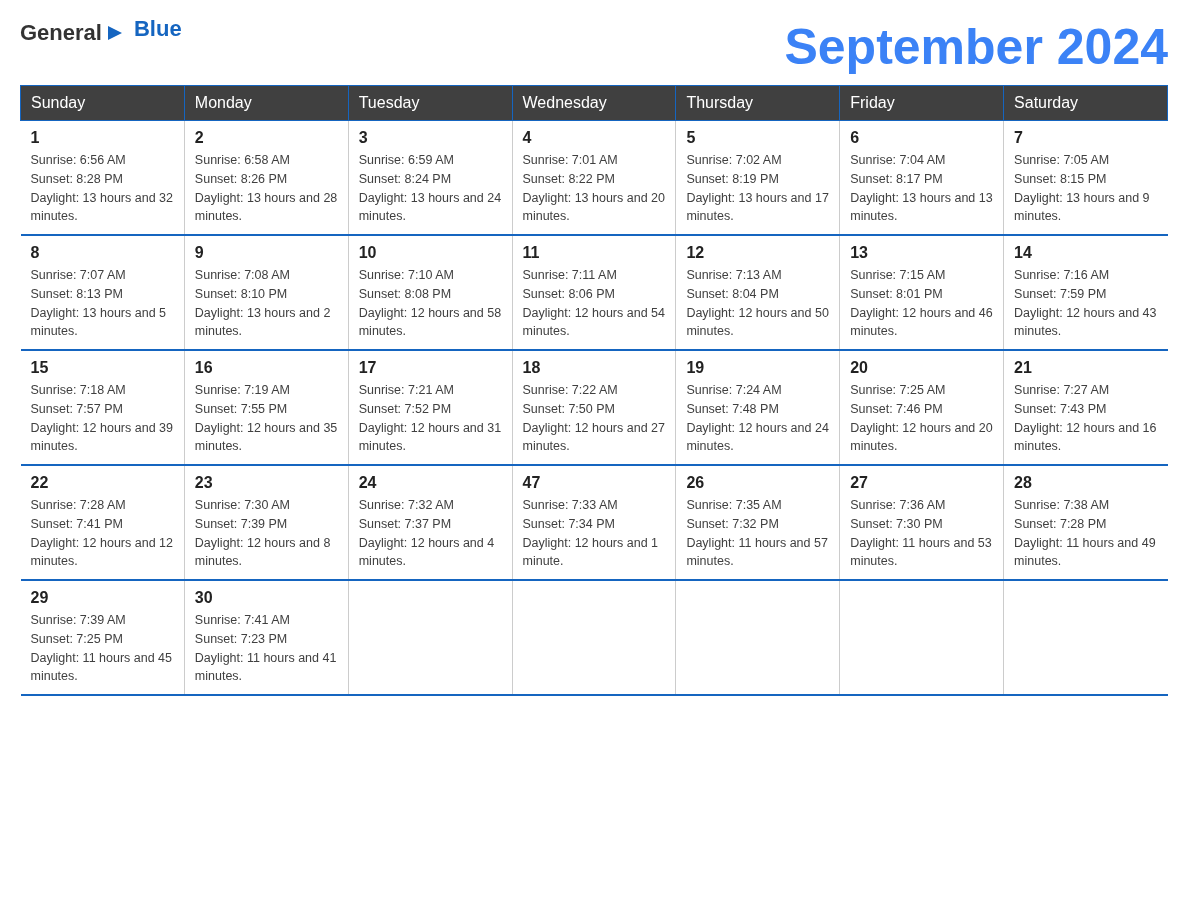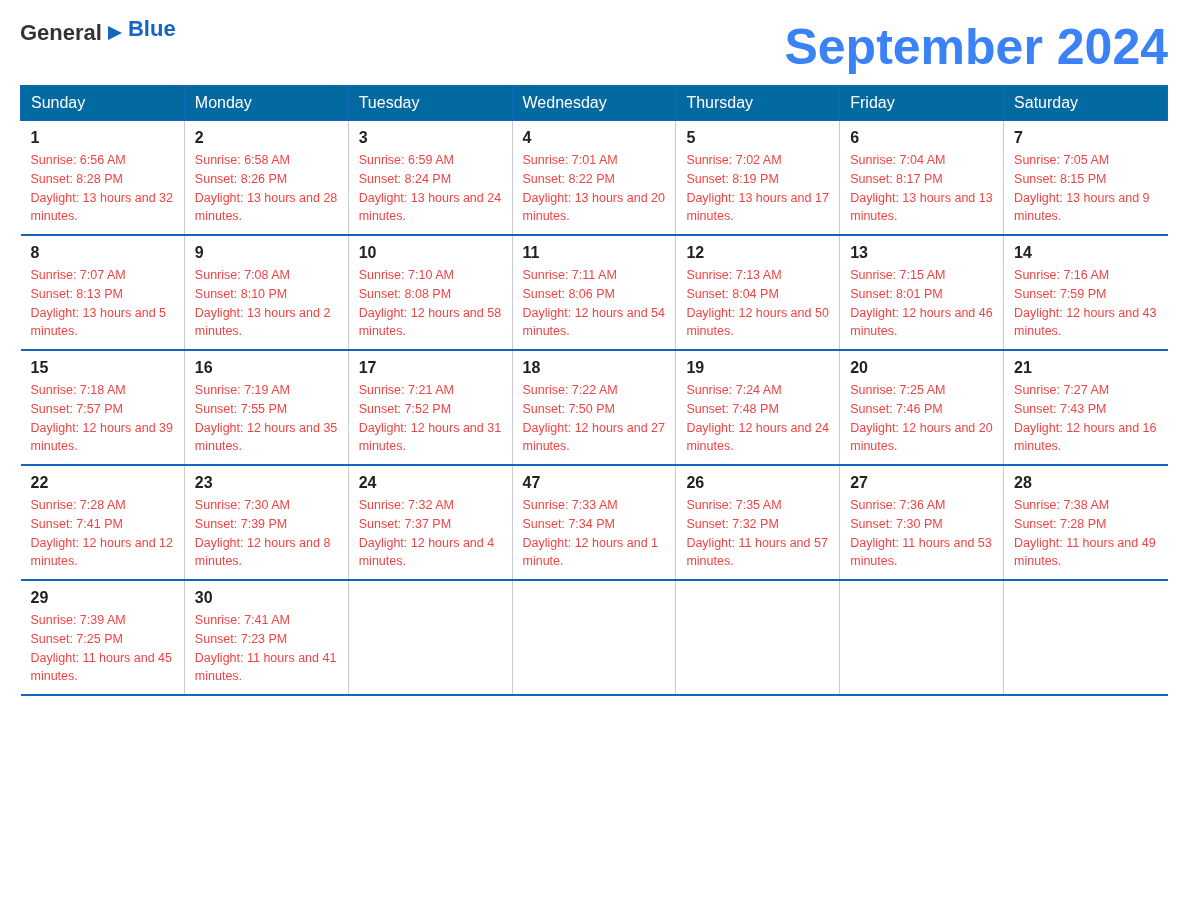--- a/index.html
+++ b/index.html
@@ -24,21 +24,21 @@
     .logo-text {
       font-size: 22px;
       font-weight: bold;
       color: #333;
     }
     .logo-blue-text {
       color: #1565C0;
       font-size: 22px;
       font-weight: bold;
       margin-top: -4px;
-      margin-left: 2px;
+      margin-left: 8px;
     }
     .title-section {
       text-align: right;
     }
     .month-title {
       font-size: 50px;
       font-weight: bold;
       color: #3b82f6;
       line-height: 1.1;
     }
@@ -46,21 +46,21 @@
       font-size: 22px;
       color: #444;
       margin-top: 4px;
     }
     table {
       width: 100%;
       border-collapse: collapse;
       table-layout: fixed;
     }
     thead tr {
-      background-color: #0369a1;
+      background-color: #404040;
       color: white;
     }
     thead th {
       padding: 8px 10px;
       font-size: 16px;
       font-weight: normal;
       text-align: left;
       border: 1px solid #1565C0;
     }
     tbody tr {
@@ -79,21 +79,21 @@
     }
     .day-number {
       font-size: 16px;
       font-weight: bold;
       margin-bottom: 4px;
       color: #222;
     }
     .day-info {
       font-size: 12.5px;
       line-height: 1.5;
-      color: #ef4444;
+      color: #404040;
     }
     tbody tr:last-child {
       border-bottom: 2px solid #1565C0;
       margin-top: 43px;
     }
     .empty-cell {
       background: #fff;
     }
   </style>
 </head>

